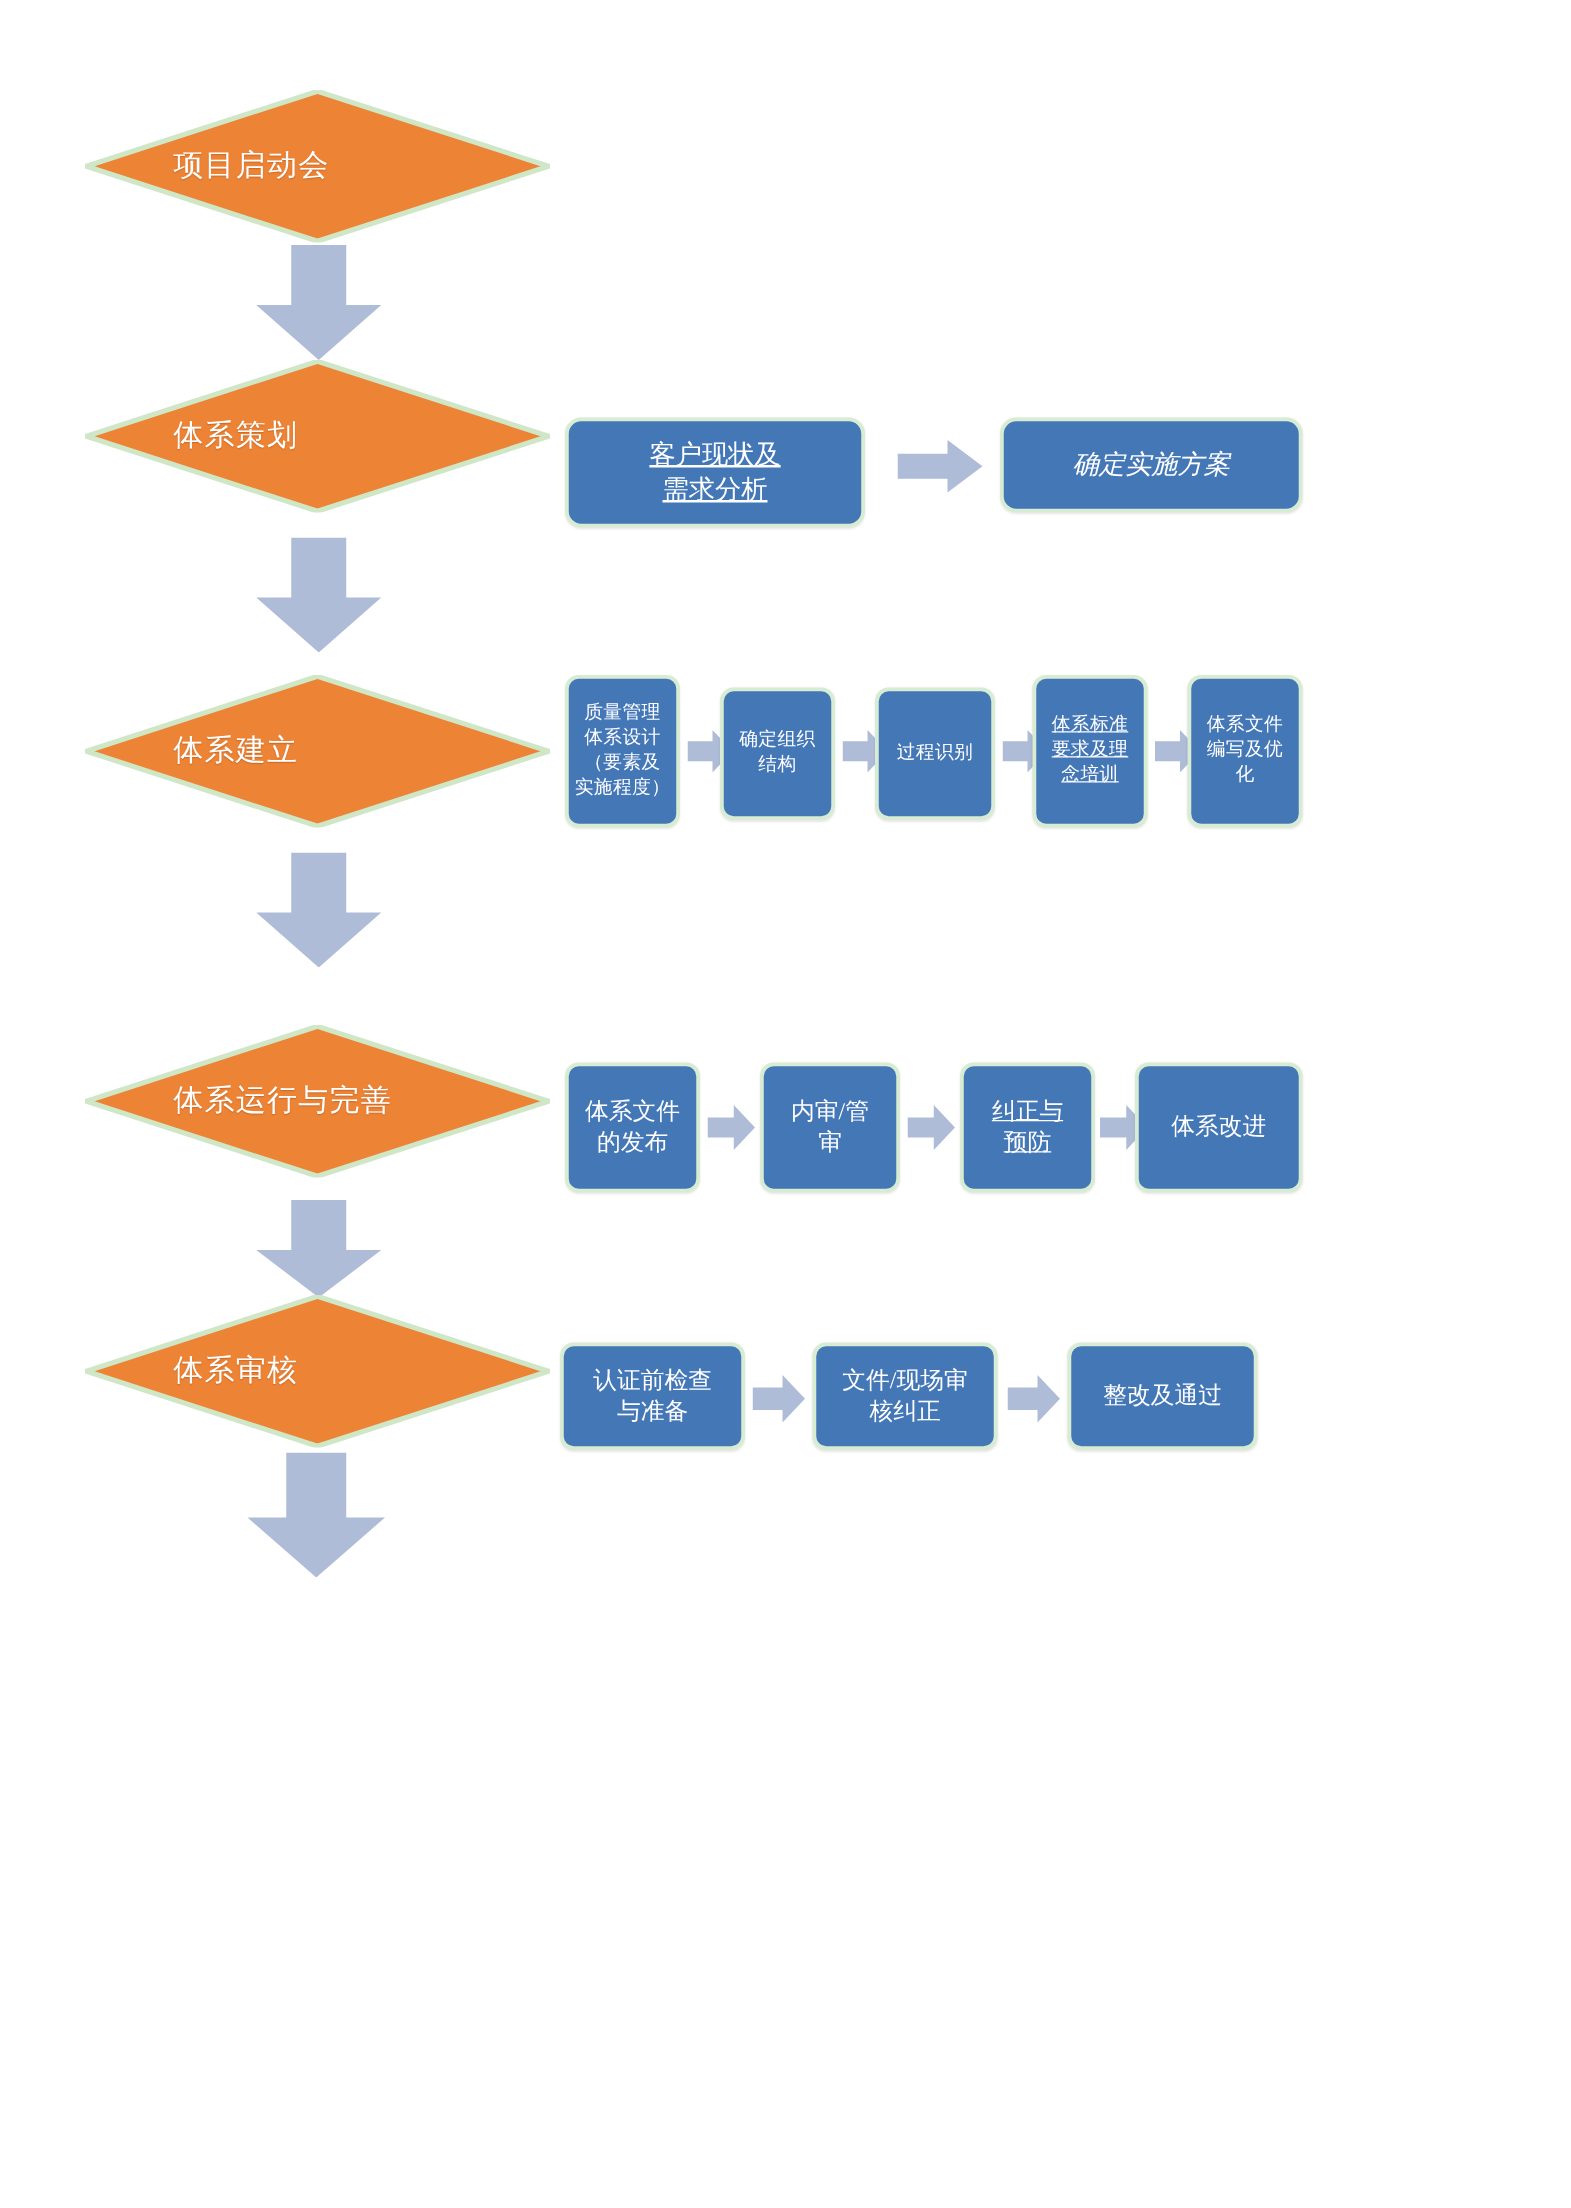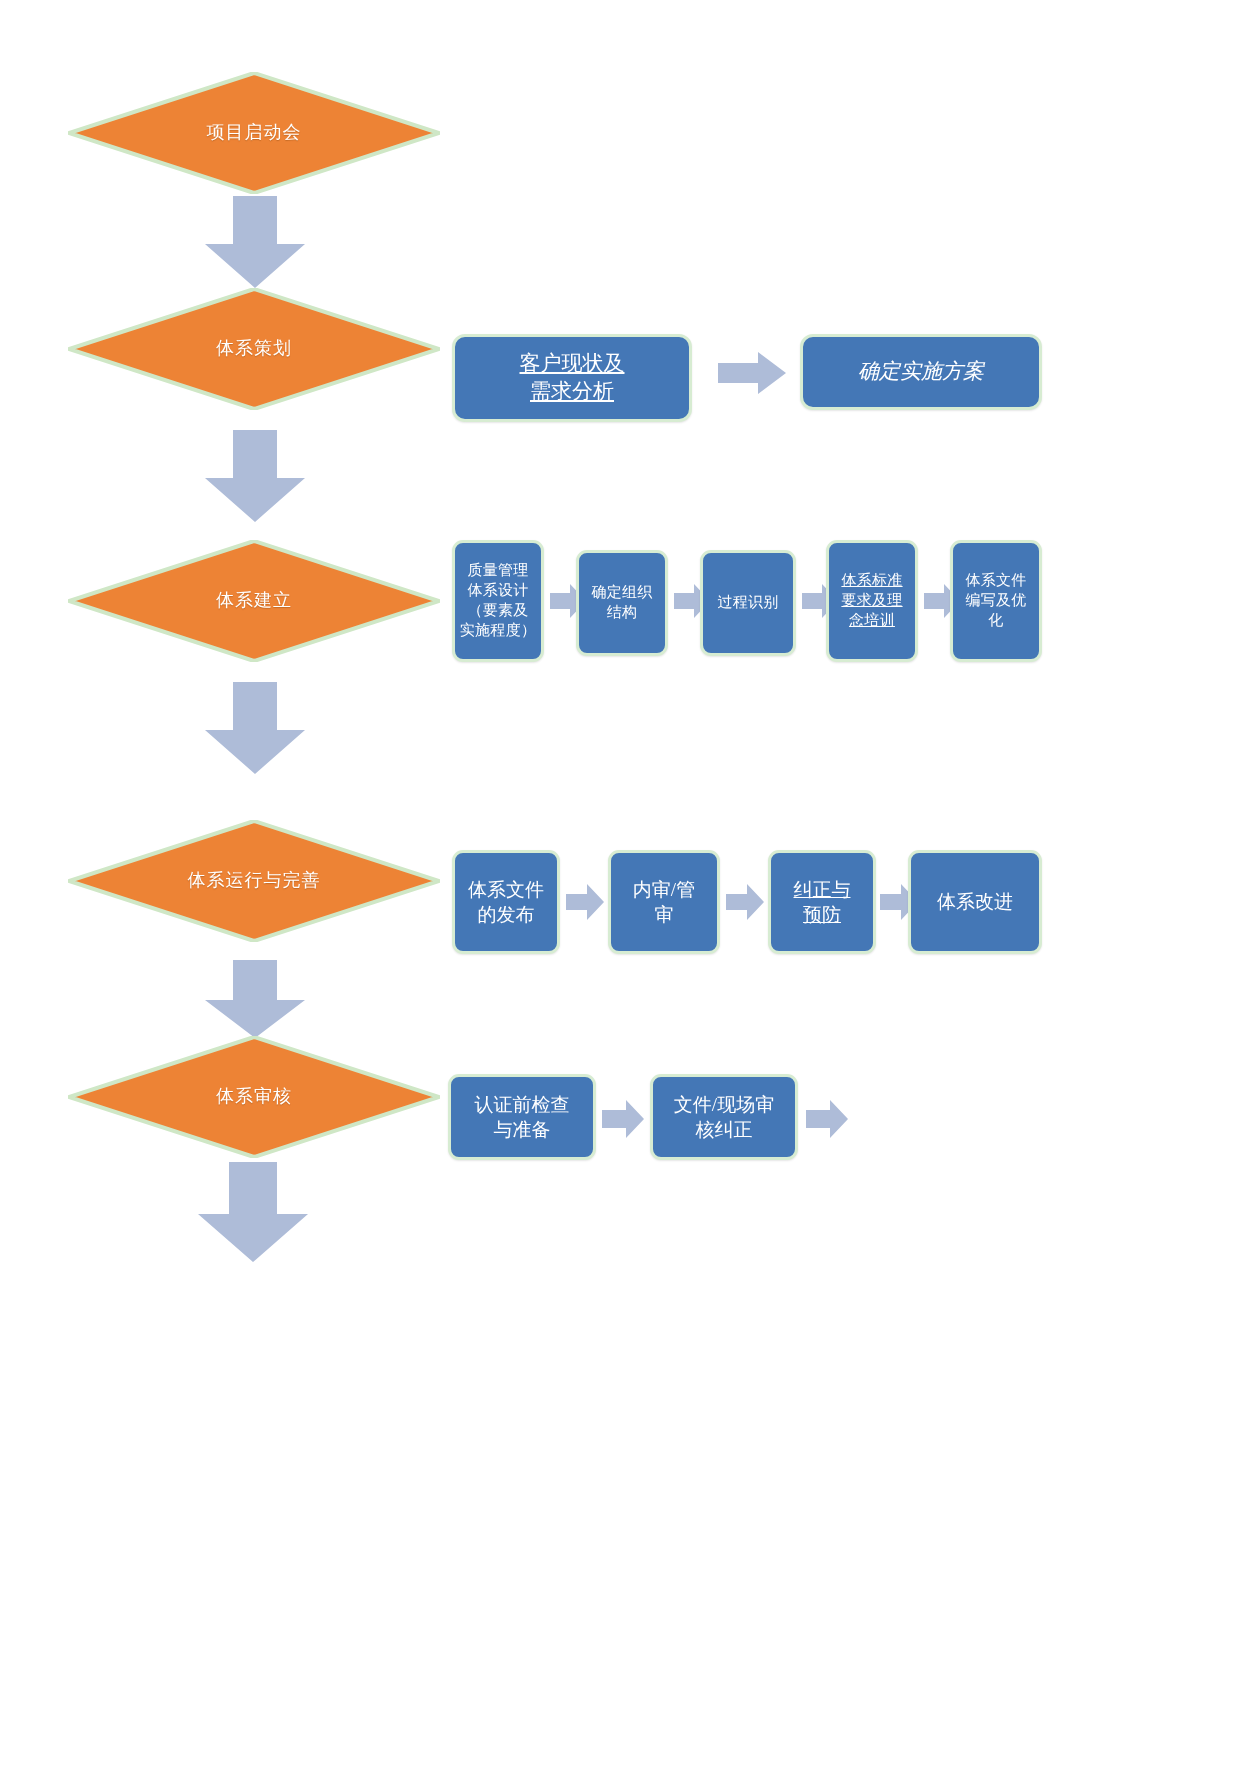--- a/index.html
+++ b/index.html
@@ -26,23 +26,22 @@
     justify-content: center;
   }
   .diamond .dshape {
     position: absolute;
     inset: 0;
   }
   .diamond .dlabel {
     position: relative;
     z-index: 2;
     color: #ffffff;
-    font-size: 18px;
+    font-size: 24px;
     line-height: 1.28;
-    text-align: center;
     letter-spacing: 1px;
     width: 62%;
     text-shadow: 0 1px 1px rgba(120,60,10,0.35);
   }
 
   
   .box {
     position: absolute;
     box-sizing: border-box;
     background: #4477b6;
@@ -231,14 +230,15 @@
 
   <div class="box md" style="left:650px; top:1074px; width:148px; height:86px; white-space:pre-line;">文件/现场审
 核纠正</div>
 
   <div class="arrow" style="left:806px; top:1100px; width:42px; height:38px;">
     <svg viewBox="0 0 42 38" preserveAspectRatio="none">
       <polygon points="0,10 24,10 24,0 42,19 24,38 24,28 0,28" fill="#aebcd8"></polygon>
     </svg>
   </div>
 
+  <div class="box md" style="left:854px; top:1074px; width:152px; height:86px; white-space:pre-line;">整改及通过</div>
 
 </div>
 
 </body></html>

